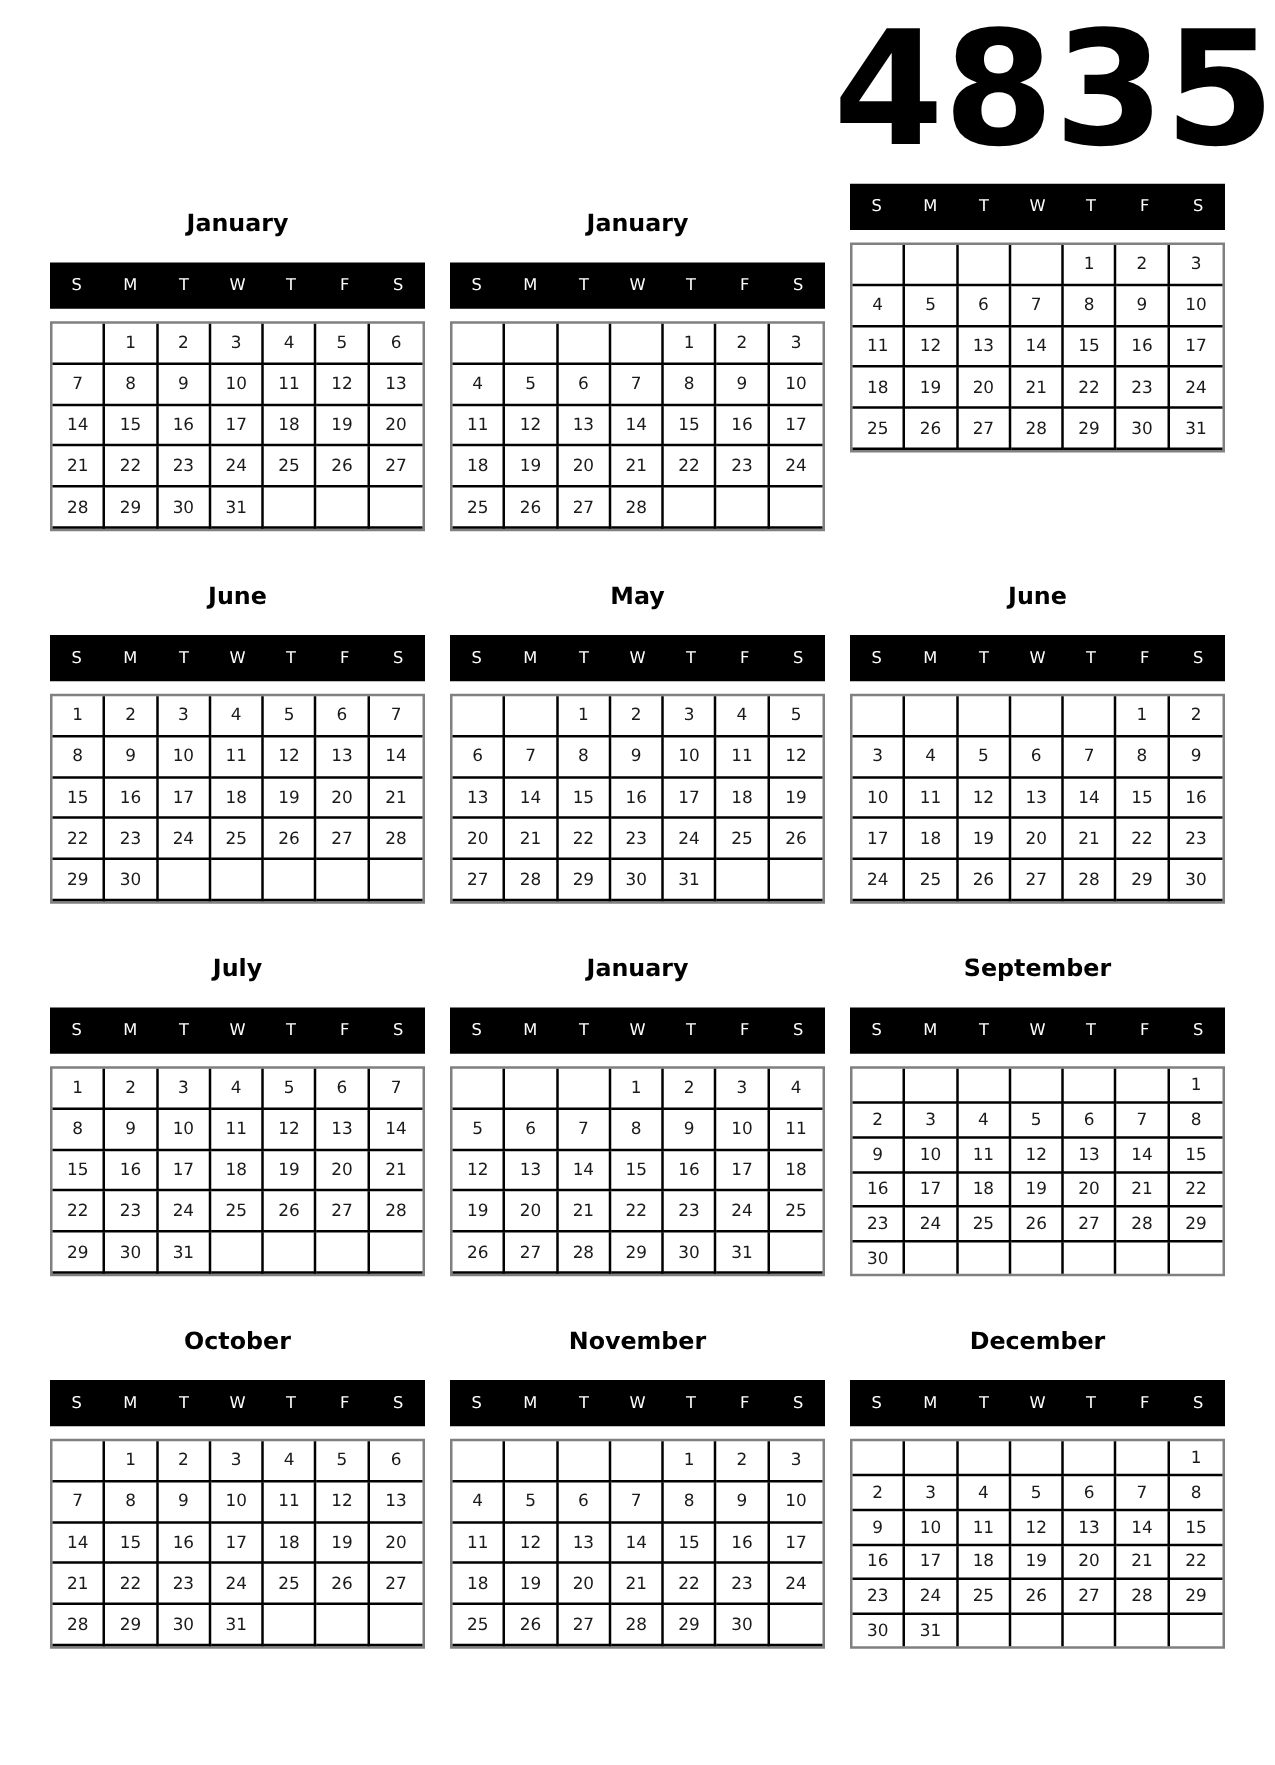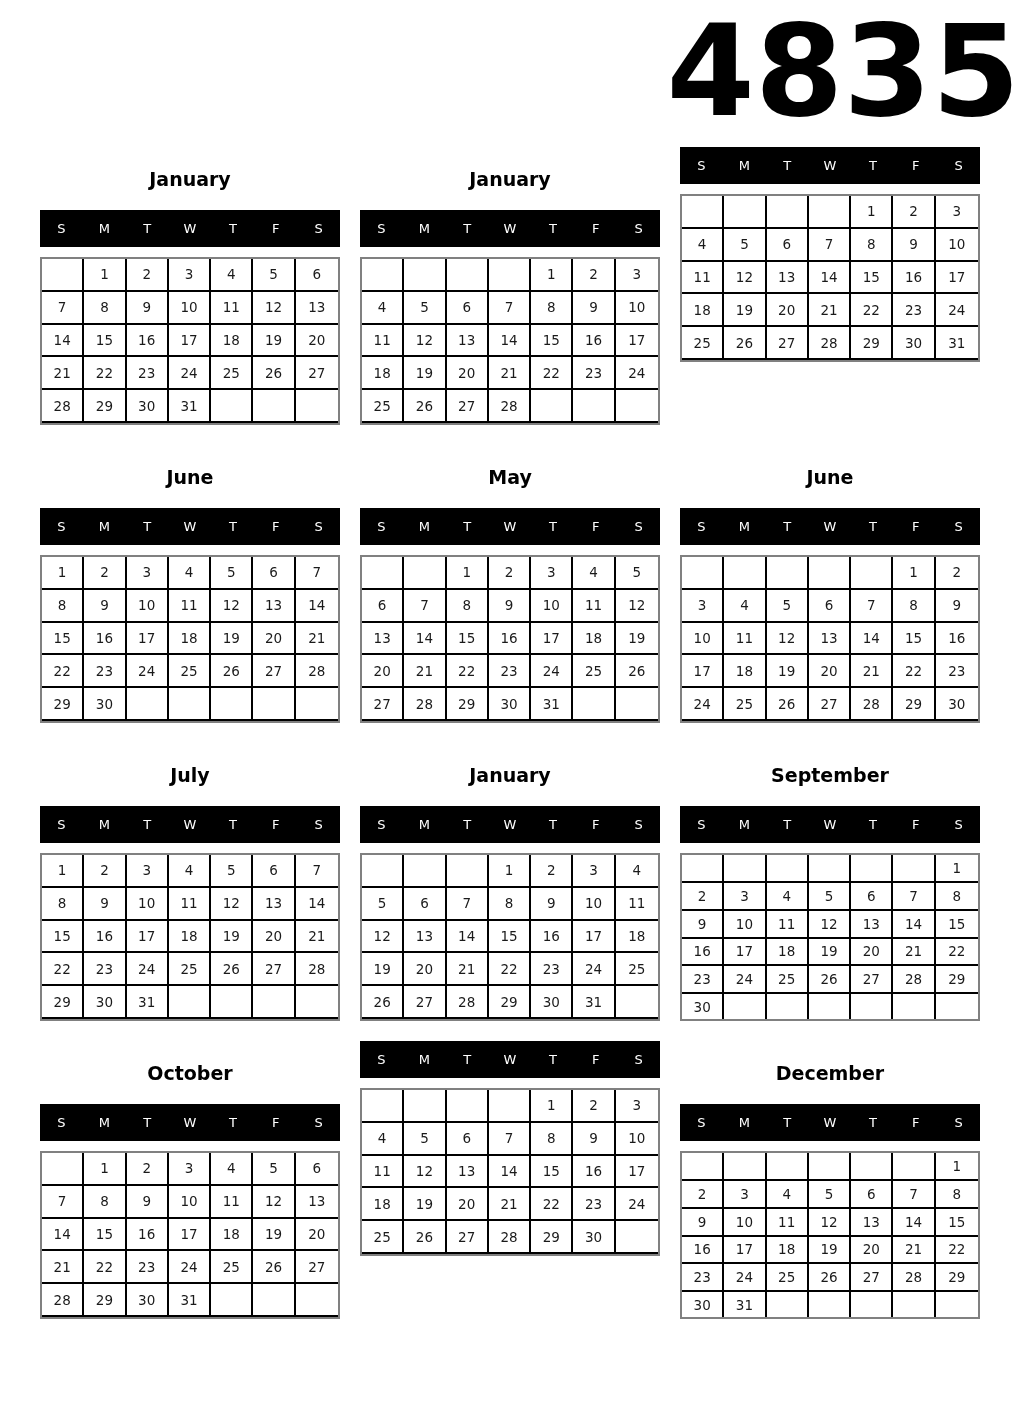--- a/index.html
+++ b/index.html
@@ -781,20 +781,21 @@
             <td></td>
             <td></td>
             <td></td>
             <td></td>
           </tr>
         </tbody>
     </table>
   </div>
 
   <div class="month">
+    <div class="month-name">November</div>
     <div class="weekday-header">
         <span>S</span>
         <span>M</span>
         <span>T</span>
         <span>W</span>
         <span>T</span>
         <span>F</span>
         <span>S</span>
       </div>
     <table class="month-table">

